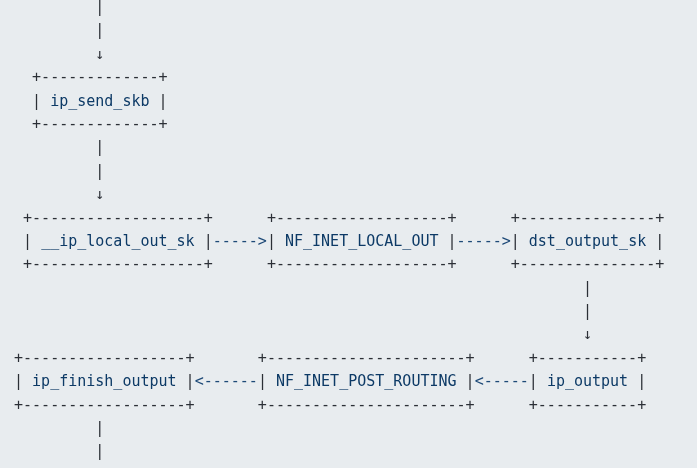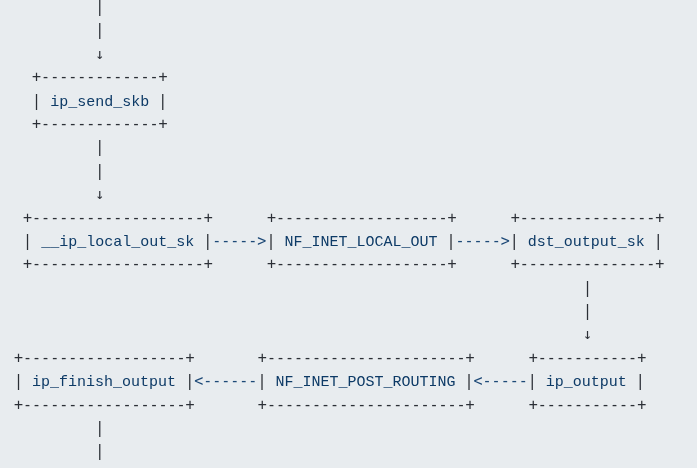--- a/index.html
+++ b/index.html
@@ -21,21 +21,21 @@
     padding: 0 0 0 5px;
     font-family: "DejaVu Sans Mono", "Liberation Mono", monospace;
     font-size: 15px;
     line-height: 23.4px;
     white-space: pre;
   }
   pre.ascii-diagram .line {
     height: 23.4px;
   }
   .seg-s { color: var(--structure, #2b2f36); }
-  .seg-n { color: var(--identifier, #0d3a66); font-weight: 500; font-family: Liberation Mono, monospace; }
+  .seg-n { color: var(--identifier, #0d3a66); font-weight: 500; }
   .seg-a { color: var(--arrow, #1d4977); }
 </style>
 </head>
 <body>
 
 <div class="code-viewport">
   <pre class="ascii-diagram"><div class="line"><span class="seg-s">          |</span></div><div class="line"><span class="seg-s">          |</span></div><div class="line"><span class="seg-s">          ↓</span></div><div class="line"><span class="seg-s">   +-------------+</span></div><div class="line"><span class="seg-s">   | </span><span class="seg-n">ip_send_skb</span><span class="seg-s"> |</span></div><div class="line"><span class="seg-s">   +-------------+</span></div><div class="line"><span class="seg-s">          |</span></div><div class="line"><span class="seg-s">          |</span></div><div class="line"><span class="seg-s">          ↓</span></div><div class="line"><span class="seg-s">  +-------------------+      +-------------------+      +---------------+</span></div><div class="line"><span class="seg-s">  | </span><span class="seg-n">__ip_local_out_sk</span><span class="seg-s"> |</span><span class="seg-a">-----&gt;</span><span class="seg-s">| </span><span class="seg-n">NF_INET_LOCAL_OUT</span><span class="seg-s"> |</span><span class="seg-a">-----&gt;</span><span class="seg-s">| </span><span class="seg-n">dst_output_sk</span><span class="seg-s"> |</span></div><div class="line"><span class="seg-s">  +-------------------+      +-------------------+      +---------------+</span></div><div class="line"><span class="seg-s">                                                                |</span></div><div class="line"><span class="seg-s">                                                                |</span></div><div class="line"><span class="seg-s">                                                                ↓</span></div><div class="line"><span class="seg-s"> +------------------+       +----------------------+      +-----------+</span></div><div class="line"><span class="seg-s"> | </span><span class="seg-n">ip_finish_output</span><span class="seg-s"> |</span><span class="seg-a">&lt;------</span><span class="seg-s">| </span><span class="seg-n">NF_INET_POST_ROUTING</span><span class="seg-s"> |</span><span class="seg-a">&lt;-----</span><span class="seg-s">| </span><span class="seg-n">ip_output</span><span class="seg-s"> |</span></div><div class="line"><span class="seg-s"> +------------------+       +----------------------+      +-----------+</span></div><div class="line"><span class="seg-s">          |</span></div><div class="line"><span class="seg-s">          |</span></div></pre>
 </div>
 
 </body></html>

